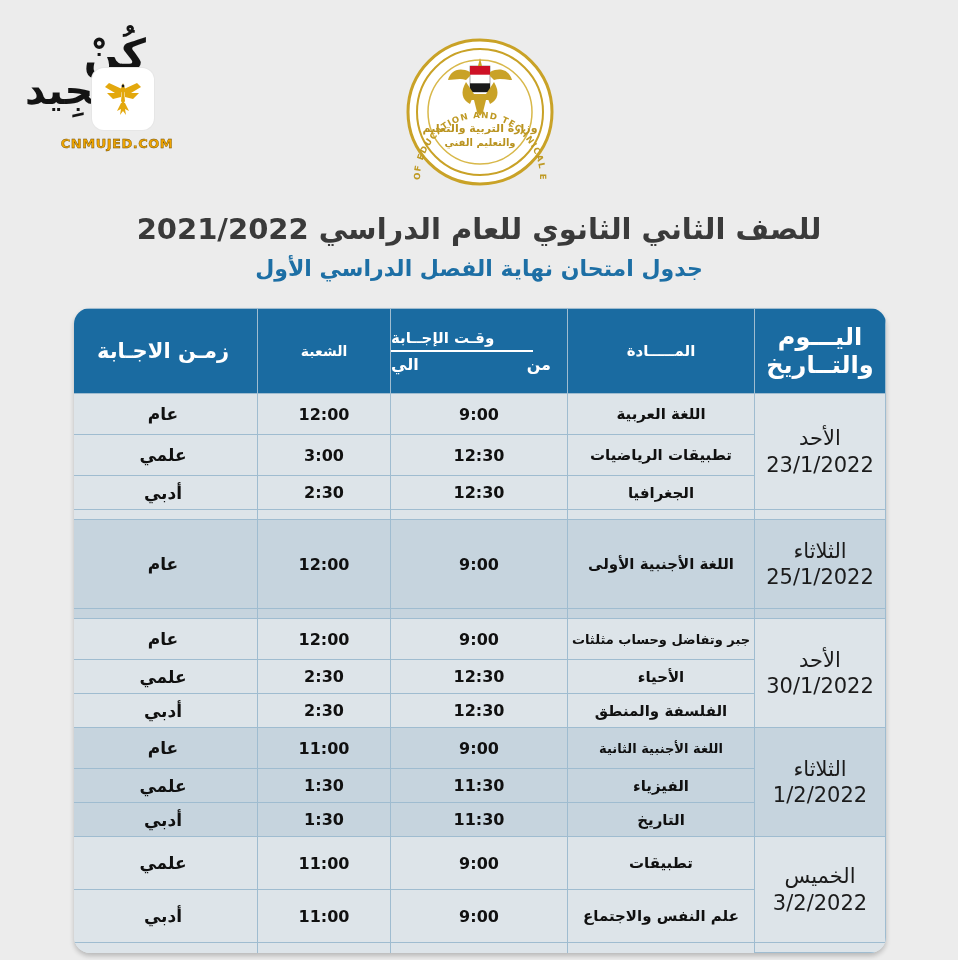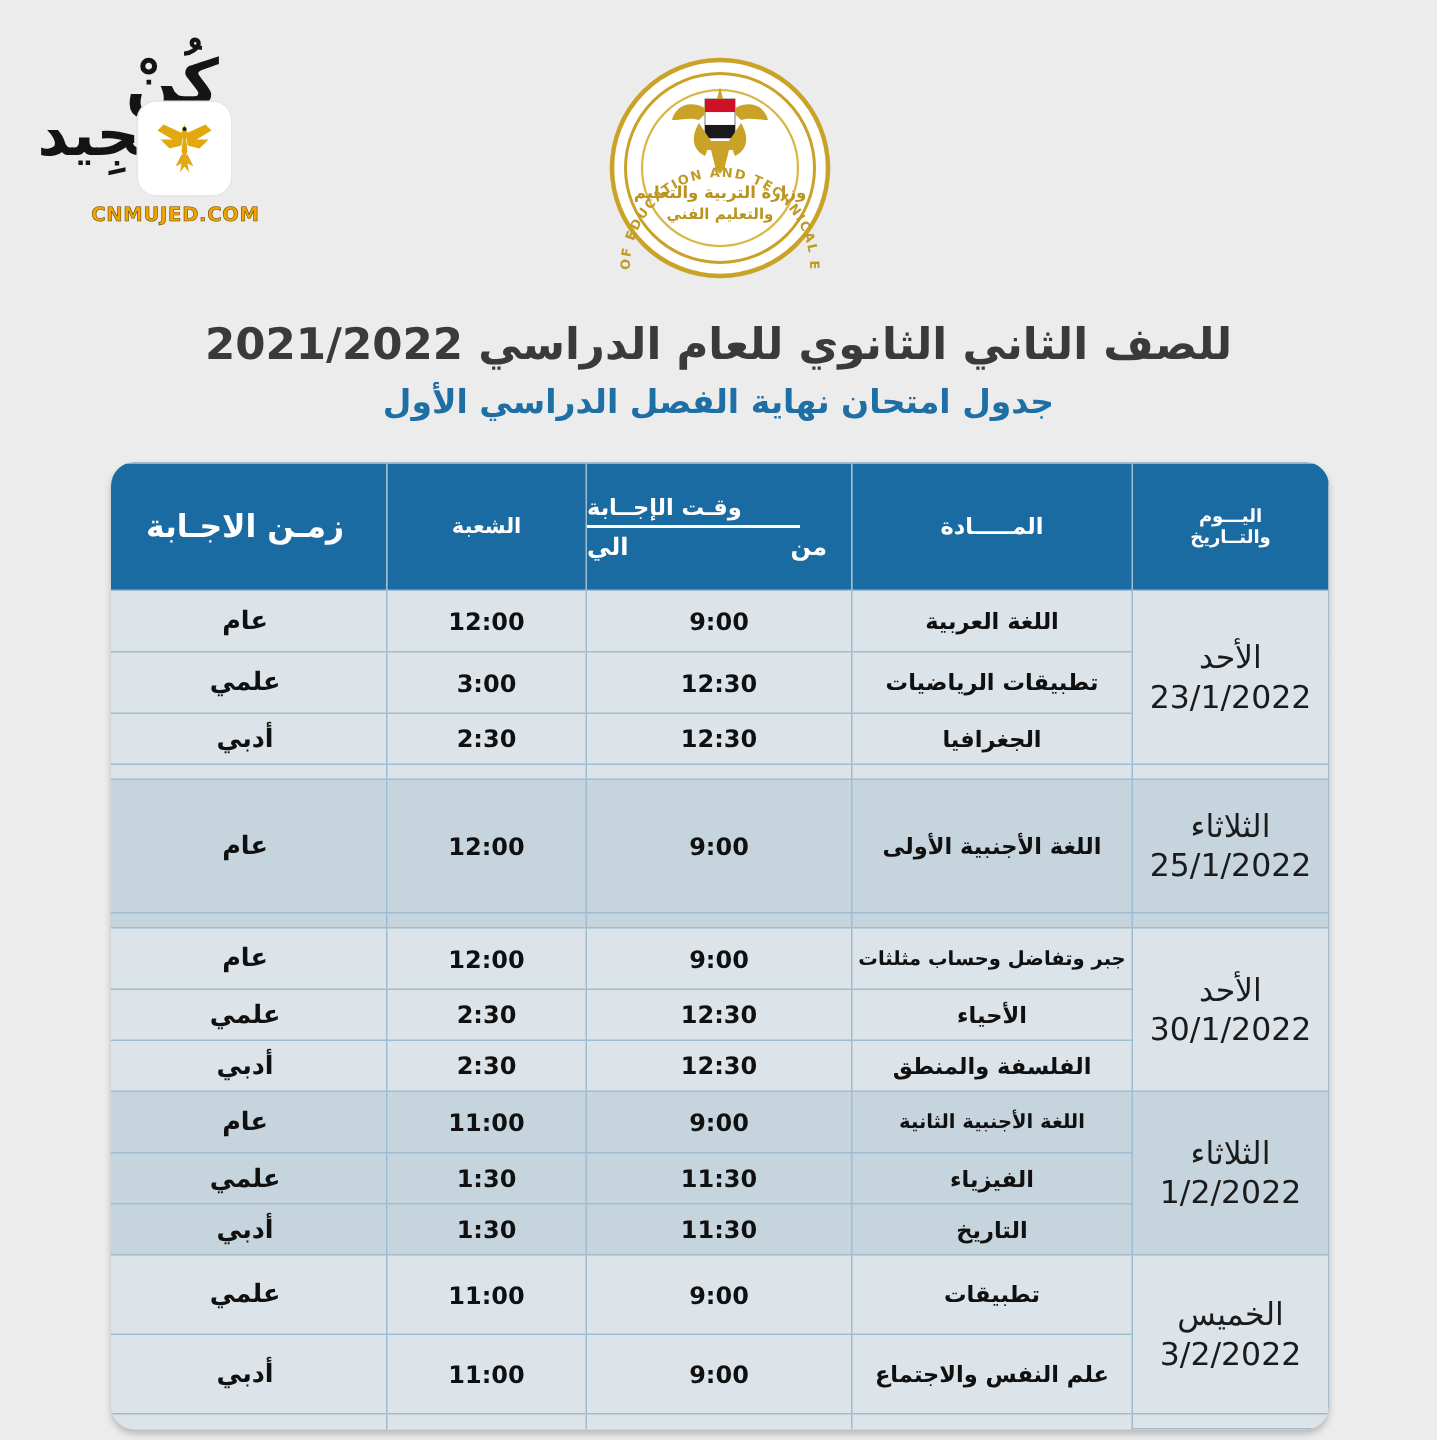--- a/index.html
+++ b/index.html
@@ -137,21 +137,21 @@
   }
   
   thead th {
     background: #1a6ba1;
     color: #ffffff;
     border: none;
     font-weight: bold;
     height: 84px;
     padding: 0 4px;
   }
-  th.h-day   { width: 130px; font-size: 12px; line-height: 1.18; }
+  th.h-day   { width: 130px; font-size: 24px; line-height: 1.18; }
   th.h-subj  { width: 186px; font-size: 15px; }
   th.h-time  { width: 176px; font-size: 15px; }
   th.h-sec   { width: 132px; font-size: 14px; margin-top: 20px; }
   th.h-dur   { width: 188px; font-size: 21px; }
 
   .time-head-wrap { display: flex; flex-direction: column; align-items: flex-end; gap: 3px; }
   .time-head-top  { font-size: 15px; font-weight: bold; letter-spacing: 0.5px; }
   .time-head-rule { width: 142px; height: 2px; background: #ffffff; }
   .time-head-bot  { display: flex; width: 160px; justify-content: space-between; font-size: 16px; font-weight: bold; }
 

